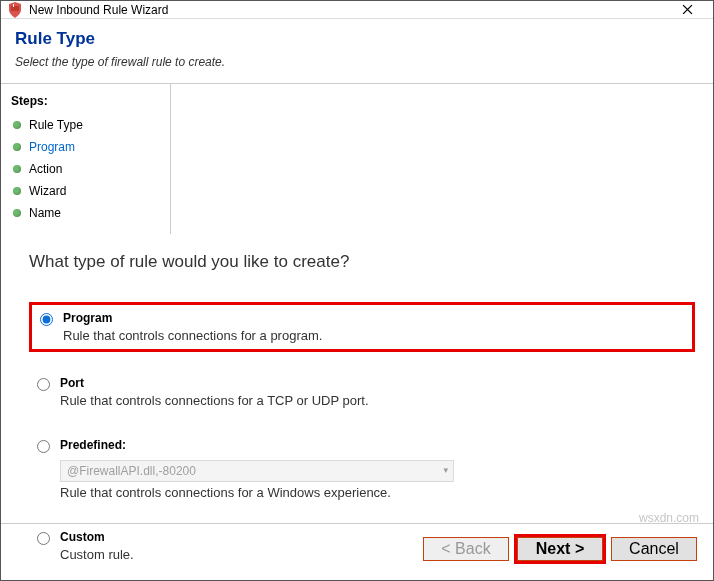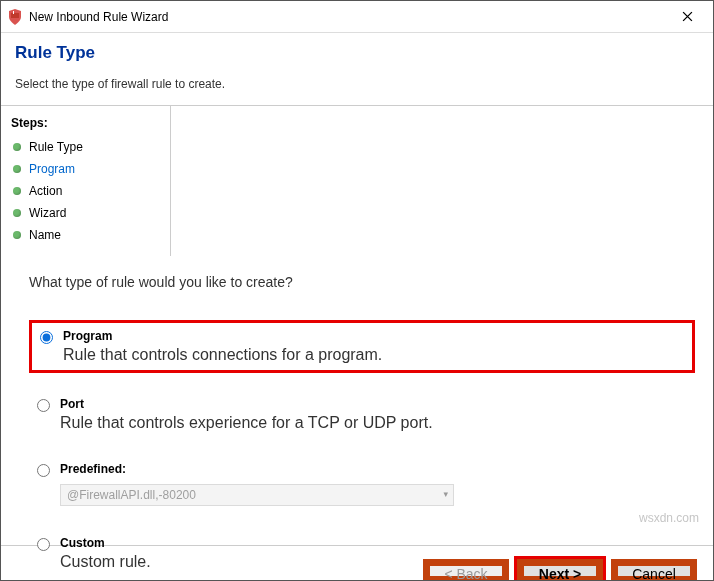--- a/index.html
+++ b/index.html
@@ -6,41 +6,41 @@
     body {
       font-family: "Segoe UI", Tahoma, sans-serif;
       font-size: 12px;
       background: #fff;
       width: 714px;
       height: 581px;
       overflow: hidden;
       border: 1px solid #555;
     }
     .titlebar {
-      height: 32px;
+      height: 18px;
       display: flex;
       align-items: center;
       padding: 0 6px;
       border-bottom: 1px solid #ddd;
       background: #fff;
     }
     .titlebar .tb-icon {
       width: 16px; height: 16px; margin-right: 6px;
     }
     .titlebar .tb-title { flex: 1; font-size: 12px; color: #000; }
     .titlebar .tb-close {
       width: 40px; height: 100%;
       display: flex; align-items: center; justify-content: center;
       font-size: 14px; cursor: pointer;
     }
     .header {
       padding: 10px 14px 8px;
     }
     .header h1 { font-size: 17px; font-weight: bold; color: #003399; }
-    .header .subtitle { font-size: 12px; color: #333; margin-top: 14px; }
+    .header .subtitle { font-size: 12px; color: #333; margin-top: 6px; font-style: italic; }
     .divider { border: 0; border-top: 1px solid #ccc; margin: 6px 0 0; }
     .body {
       display: flex;
       height: calc(100% - 30px - 60px - 50px);
       flex-direction: column;
     }
     .steps {
       width: 170px;
       padding: 10px 10px;
       border-right: 1px solid #ccc;
@@ -55,31 +55,31 @@
       width: 8px; height: 8px; border-radius: 50%;
       background: #6bb96b;
       margin-right: 8px;
       box-shadow: inset -1px -1px 2px rgba(0,0,0,0.2);
     }
     .step.current { color: #0066cc; }
     .content {
       flex: 1;
       padding: 18px 18px 10px 28px;
     }
-    .prompt { font-size: 14px; color: #333; margin-bottom: 30px; }
+    .prompt { font-size: 17px; color: #333; margin-bottom: 30px; }
     .options { display: flex; flex-direction: column; gap: 18px; }
     .option {
       display: flex; align-items: flex-start; gap: 10px;
       padding: 6px 8px;
     }
     .option.highlight { border: 3px solid #e60000; }
     .opt-radio { margin-top: 2px; accent-color: #0a6edb; width:13px; height:13px; }
     .opt-text { display: flex; flex-direction: column; gap: 3px; }
     .opt-label { font-weight: bold; font-size: 12px; }
-    .opt-desc { font-size: 16px; color: #333; }
+    .opt-desc { font-size: 13px; color: #333; }
     .opt-select {
       margin-top: 5px;
       width: 394px; height: 22px;
       background: #f0f0f0;
       border: 1px solid #ccc;
       color: #777;
       font-size: 12px;
       padding: 2px 6px;
       appearance: none;
     }
@@ -91,22 +91,22 @@
     .footer {
       height: 50px;
       border-top: 1px solid #ccc;
       display: flex; align-items: center;
       justify-content: flex-end;
       padding: 0 16px;
       gap: 8px;
     }
     .btn {
       min-width: 86px; height: 24px;
-      font-size: 14px;
-      border: 7px solid #c2410c;
+      font-size: 16px;
+      border: 1px solid #c2410c;
       background: #e1e1e1;
       cursor: pointer;
     }
     .btn:disabled { color: #999; background: #efefef; cursor: default;}
     .btn.highlight { outline: 3px solid #e60000; font-weight: bold; }
     .watermark {
       position: absolute;
       bottom: 56px; right: 15px;
       color: #c6c6c6; font-size: 12px;
     }
@@ -170,34 +170,35 @@
         <div class="opt-text">
           <span class="opt-label">Program</span>
           <span class="opt-desc">Rule that controls connections for a program.</span>
         </div>
       </div>
 
       <div class="option">
         <input type="radio" class="opt-radio" name="ruletype" style="">
         <div class="opt-text">
           <span class="opt-label">Port</span>
-          <span class="opt-desc">Rule that controls experience for a TCP or UDP port.</span>
+          <span class="opt-desc">Rule that controls connections for a TCP or UDP port.</span>
         </div>
       </div>
 
       <div class="option">
         <input type="radio" class="opt-radio" name="ruletype" style="">
         <div class="opt-text">
           <span class="opt-label">Predefined:</span>
           <div class="opt-select-wrap">
             <select class="opt-select" disabled="">
               <option>@FirewallAPI.dll,-80200</option>
             </select>
             <span class="chev">▾</span>
           </div>
+          <span class="opt-desc">Rule that controls connections for a Windows experience.</span>
         </div>
       </div>
 
       <div class="option">
         <input type="radio" class="opt-radio" name="ruletype" style="">
         <div class="opt-text">
           <span class="opt-label">Custom</span>
           <span class="opt-desc">Custom rule.</span>
         </div>
       </div>

